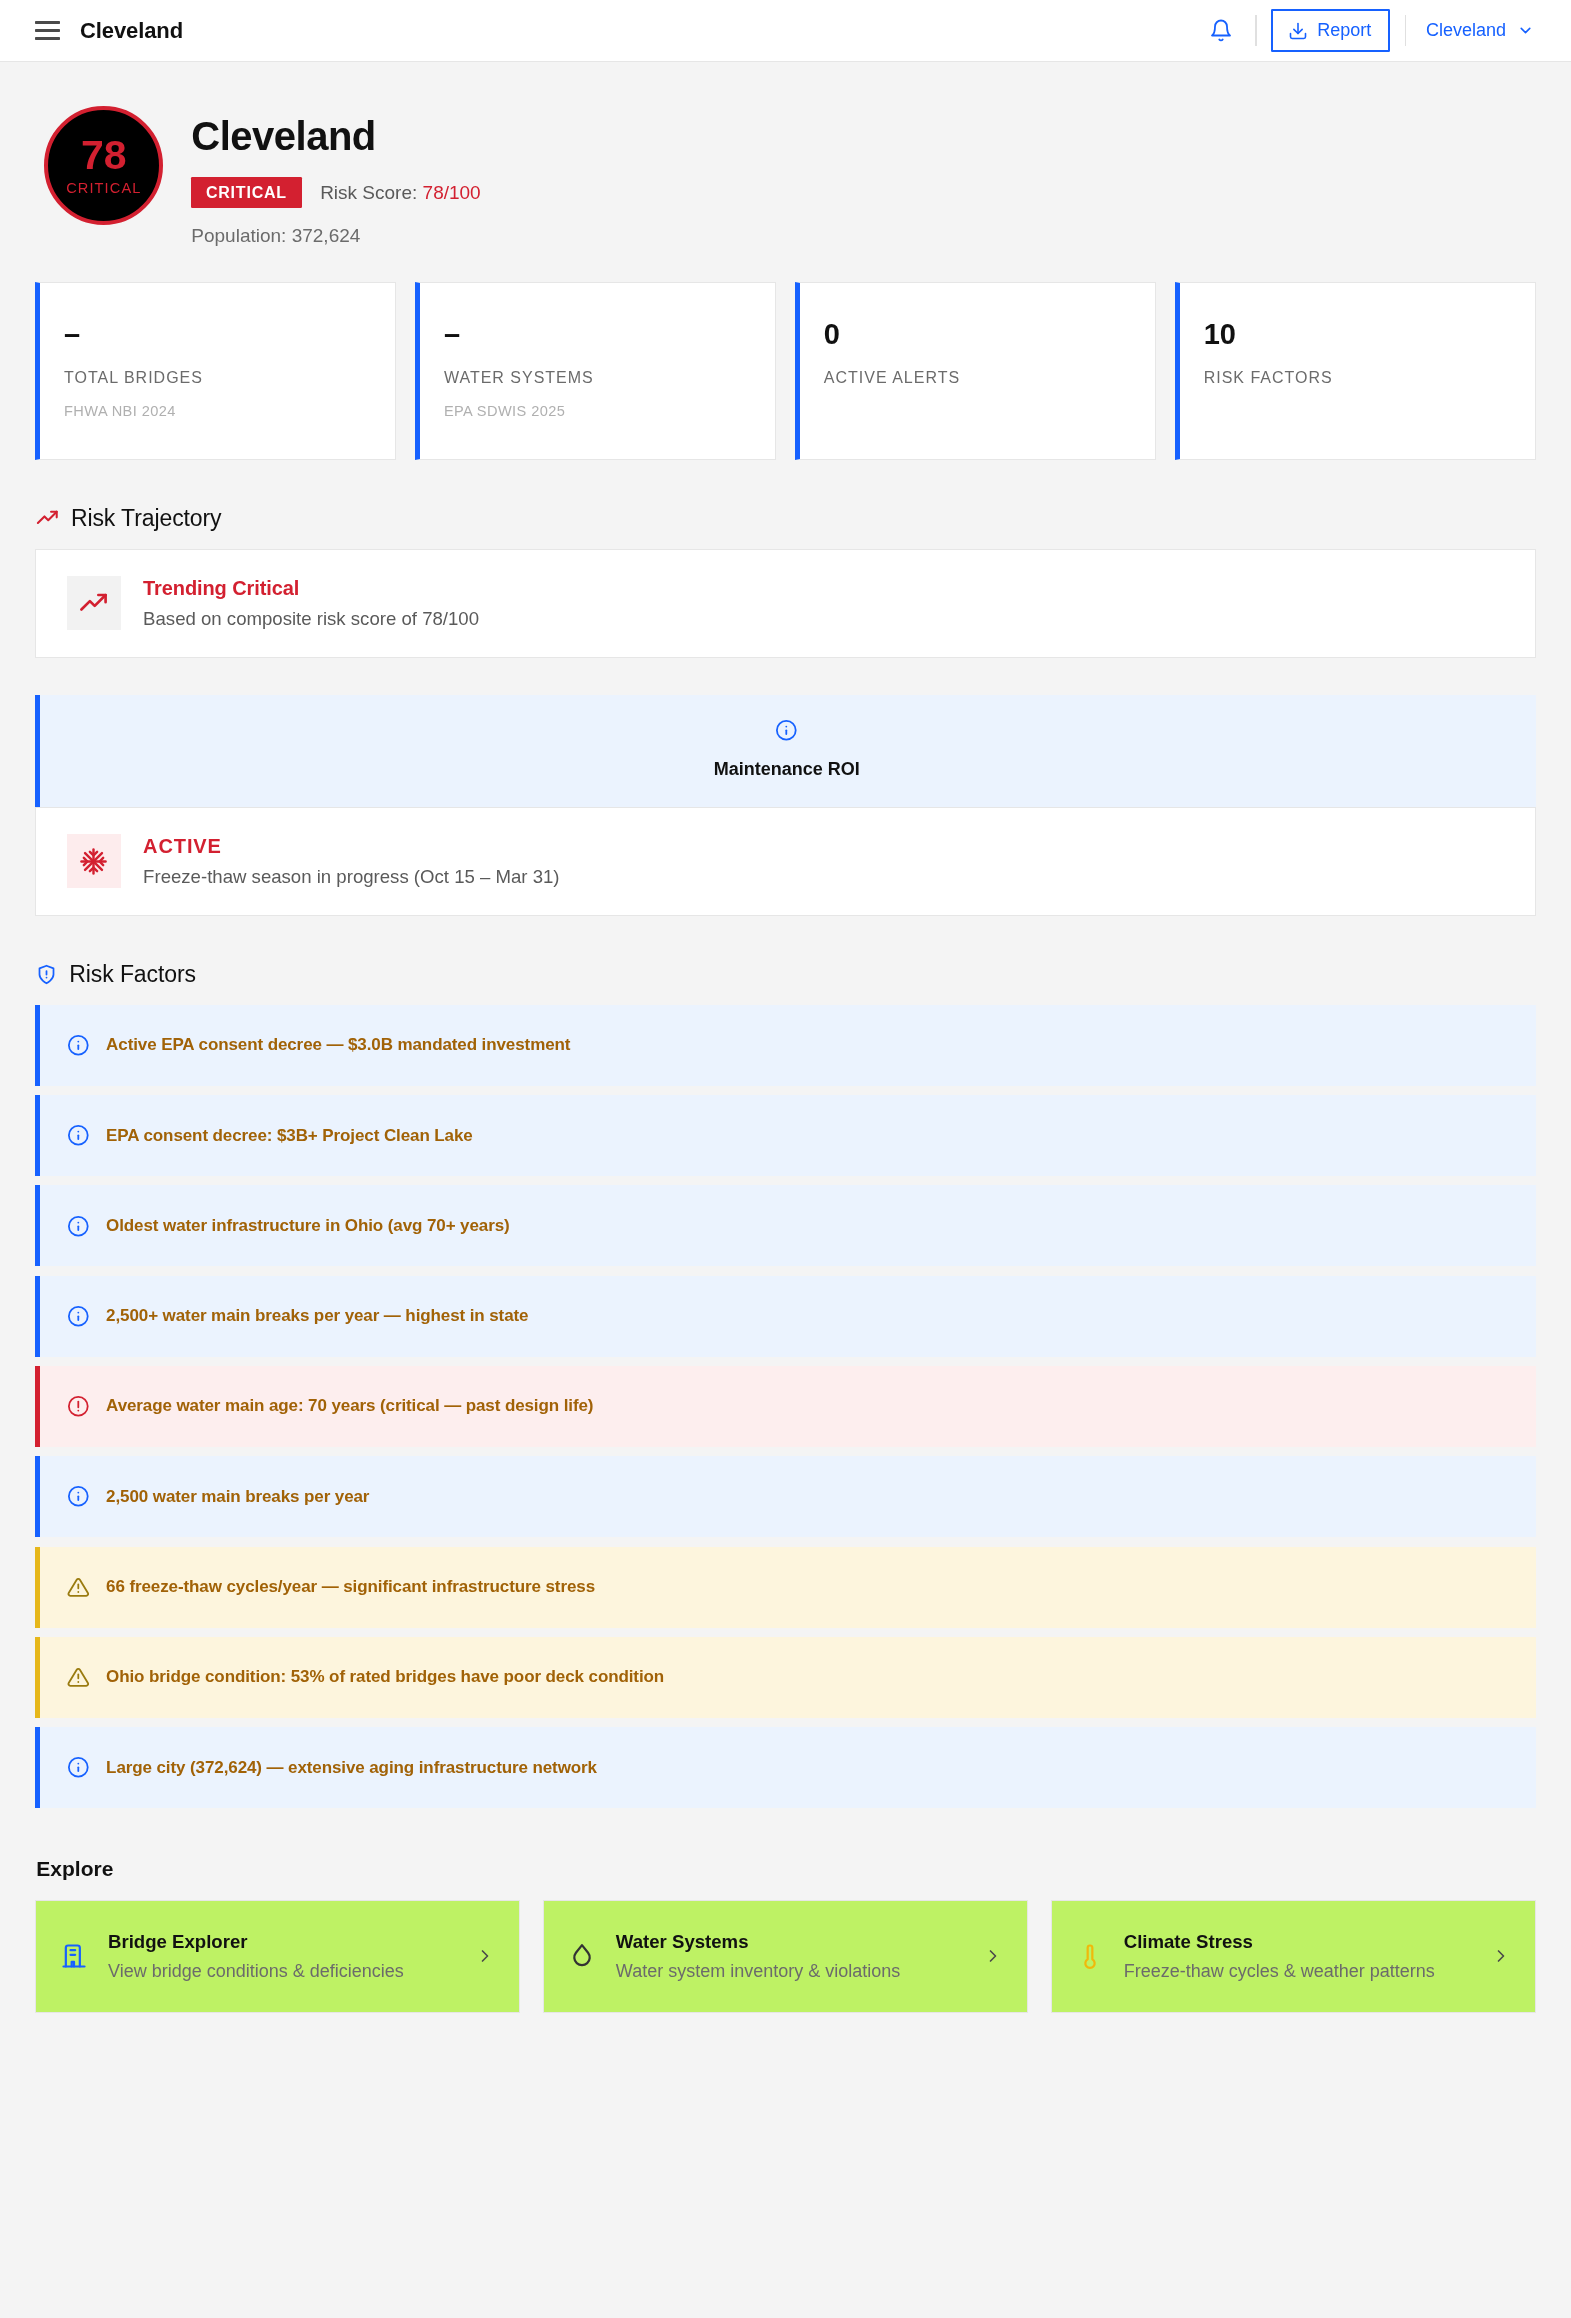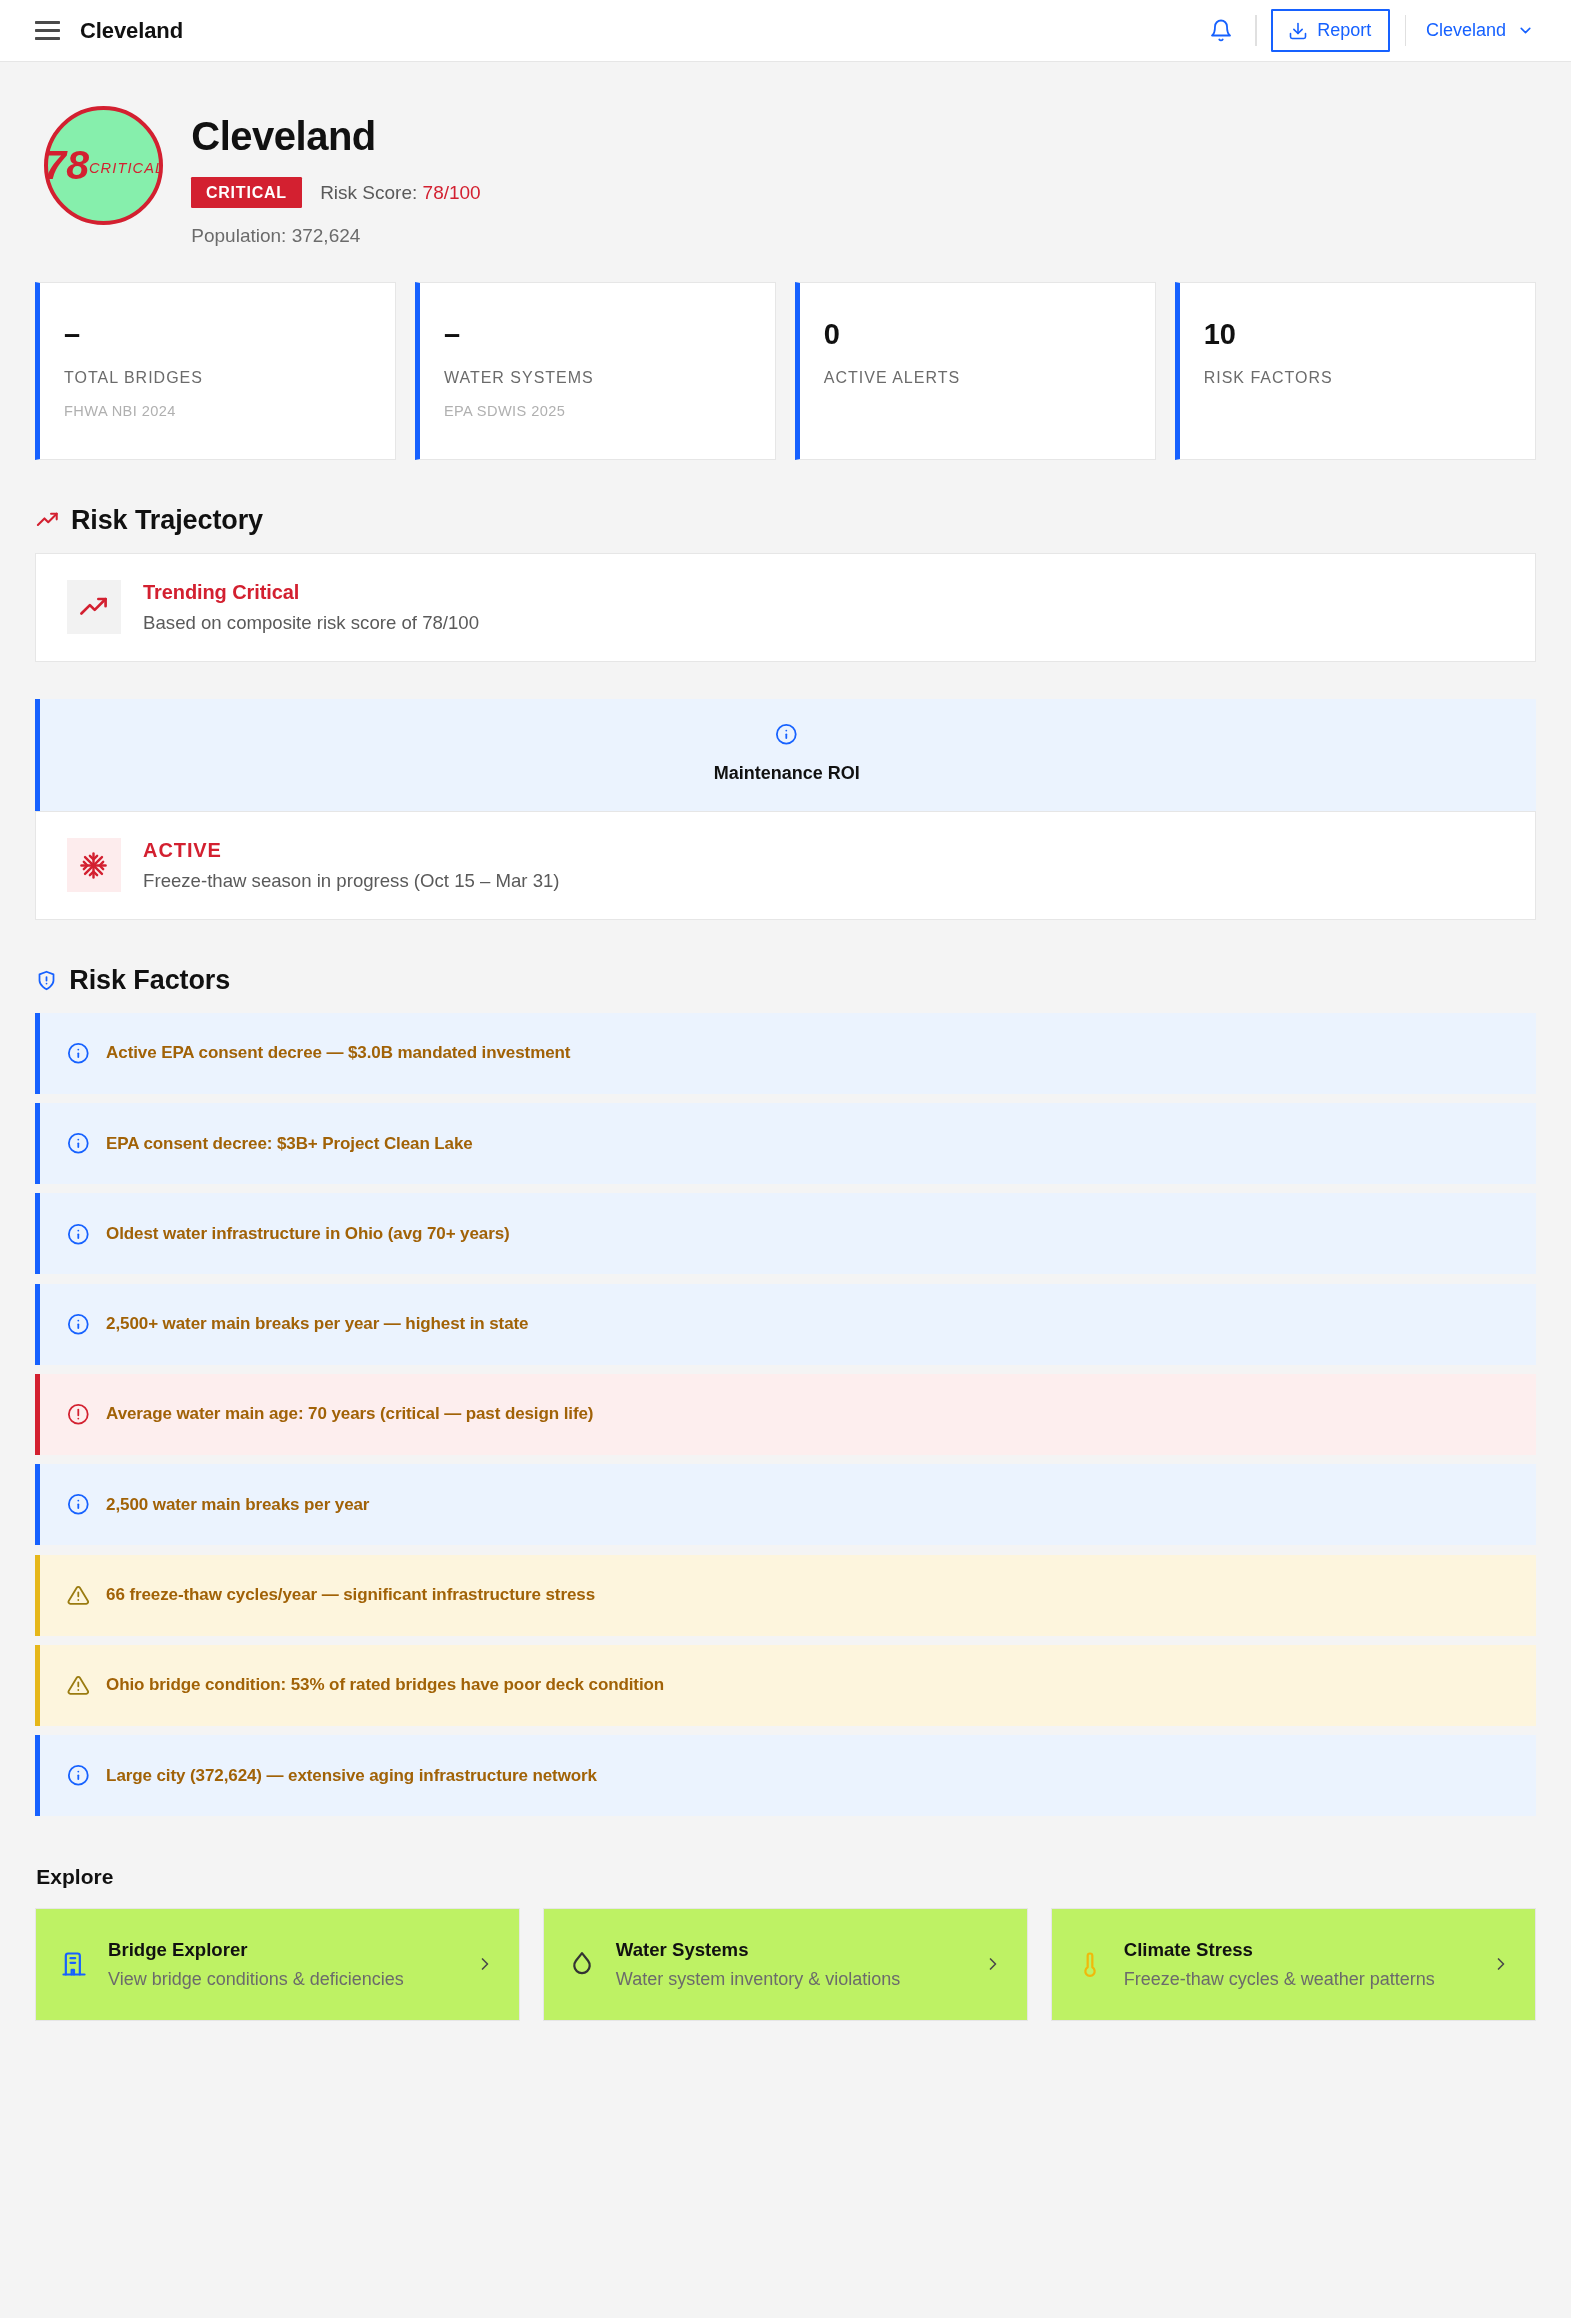--- a/index.html
+++ b/index.html
@@ -36,24 +36,23 @@
   }
   .city-select { display:flex; align-items:center; gap: 10.6px; color:#1661ff; font-size: 18px; cursor:pointer; padding: 6.6px 5.3px; white-space: nowrap; }
 
   
   .page { padding: 0 35px; }
 
   
   .hero { display: flex; align-items: flex-start; gap: 28px; padding: 44px 9.3px 26.5px 9.3px; }
   .score-ring {
     width: 119px; height: 119px; border-radius: 50%;
-    border: 4.6px solid #d32030; background: #86efac;
-    display:flex; flex-direction: row; align-items:center; justify-content:center;
+    border: 4.6px solid #d32030; background: #000000;
+    display:flex; flex-direction: column; align-items:center; justify-content:center;
     flex: 0 0 119px;
-    font-style: italic;
   }
   .score-num { font-size: 41px; font-weight: 700; color: #d32030; line-height: 1; }
   .score-label { font-size: 14.6px; color: #d32030; letter-spacing: 1.1px; margin-top: 4px; }
   .hero-body { padding-top: 9.3px; }
   .hero-title { font-size: 40px; font-weight: 700; color: #111; letter-spacing: -0.5px; line-height: 1.05; }
   .hero-meta { display: flex; align-items: center; gap: 18.6px; margin-top: 20px; }
   .badge-critical {
     background: #d32030; color: #fff; font-size: 16px; font-weight: 700;
     letter-spacing: 0.8px; padding: 6.6px 14.6px; border-radius: 1.3px;
   }
@@ -67,21 +66,21 @@
     background: #ffffff; border: 1.3px solid #e6e6e6;
     border-left: 5.3px solid #1661ff;
     padding: 37px 24px 40px 24px; min-height: 169px;
   }
   .stat-value { font-size: 29px; font-weight: 700; color: #111; line-height: 1; }
   .stat-label { font-size: 16px; color: #6b6b6b; letter-spacing: 1px; margin-top: 20px; }
   .stat-sub { font-size: 14.6px; color: #b0b0b0; letter-spacing: 0.4px; margin-top: 16px; }
 
   
   .section-head { display:flex; align-items:center; gap: 12px; margin: 45px 0 17px 1.3px; }
-  .section-head .stext { font-size: 27px; font-weight: 700; color: #111; letter-spacing: -0.1px; }
+  .section-head .stext { font-size: 23px; font-weight: 400; color: #111; letter-spacing: -0.1px; }
 
   
   .panel { background:#fff; border: 1.3px solid #e6e6e6; padding: 26.5px 30.5px; }
   .panel-row { display:flex; align-items:center; gap: 22.6px; }
   .icon-tile { width: 54px; height: 54px; display:flex; align-items:center; justify-content:center; flex:0 0 54px; }
   .tile-grey { background:#f2f2f2; }
   .tile-pink { background:#fdeced; }
   .panel-title-red { font-size: 20px; font-weight: 700; color: #d32030; letter-spacing: -0.1px; }
   .panel-title-red.caps { letter-spacing: 0.9px; }
   .panel-sub { font-size: 18.6px; color: #5a5a5a; margin-top: 8px; }

